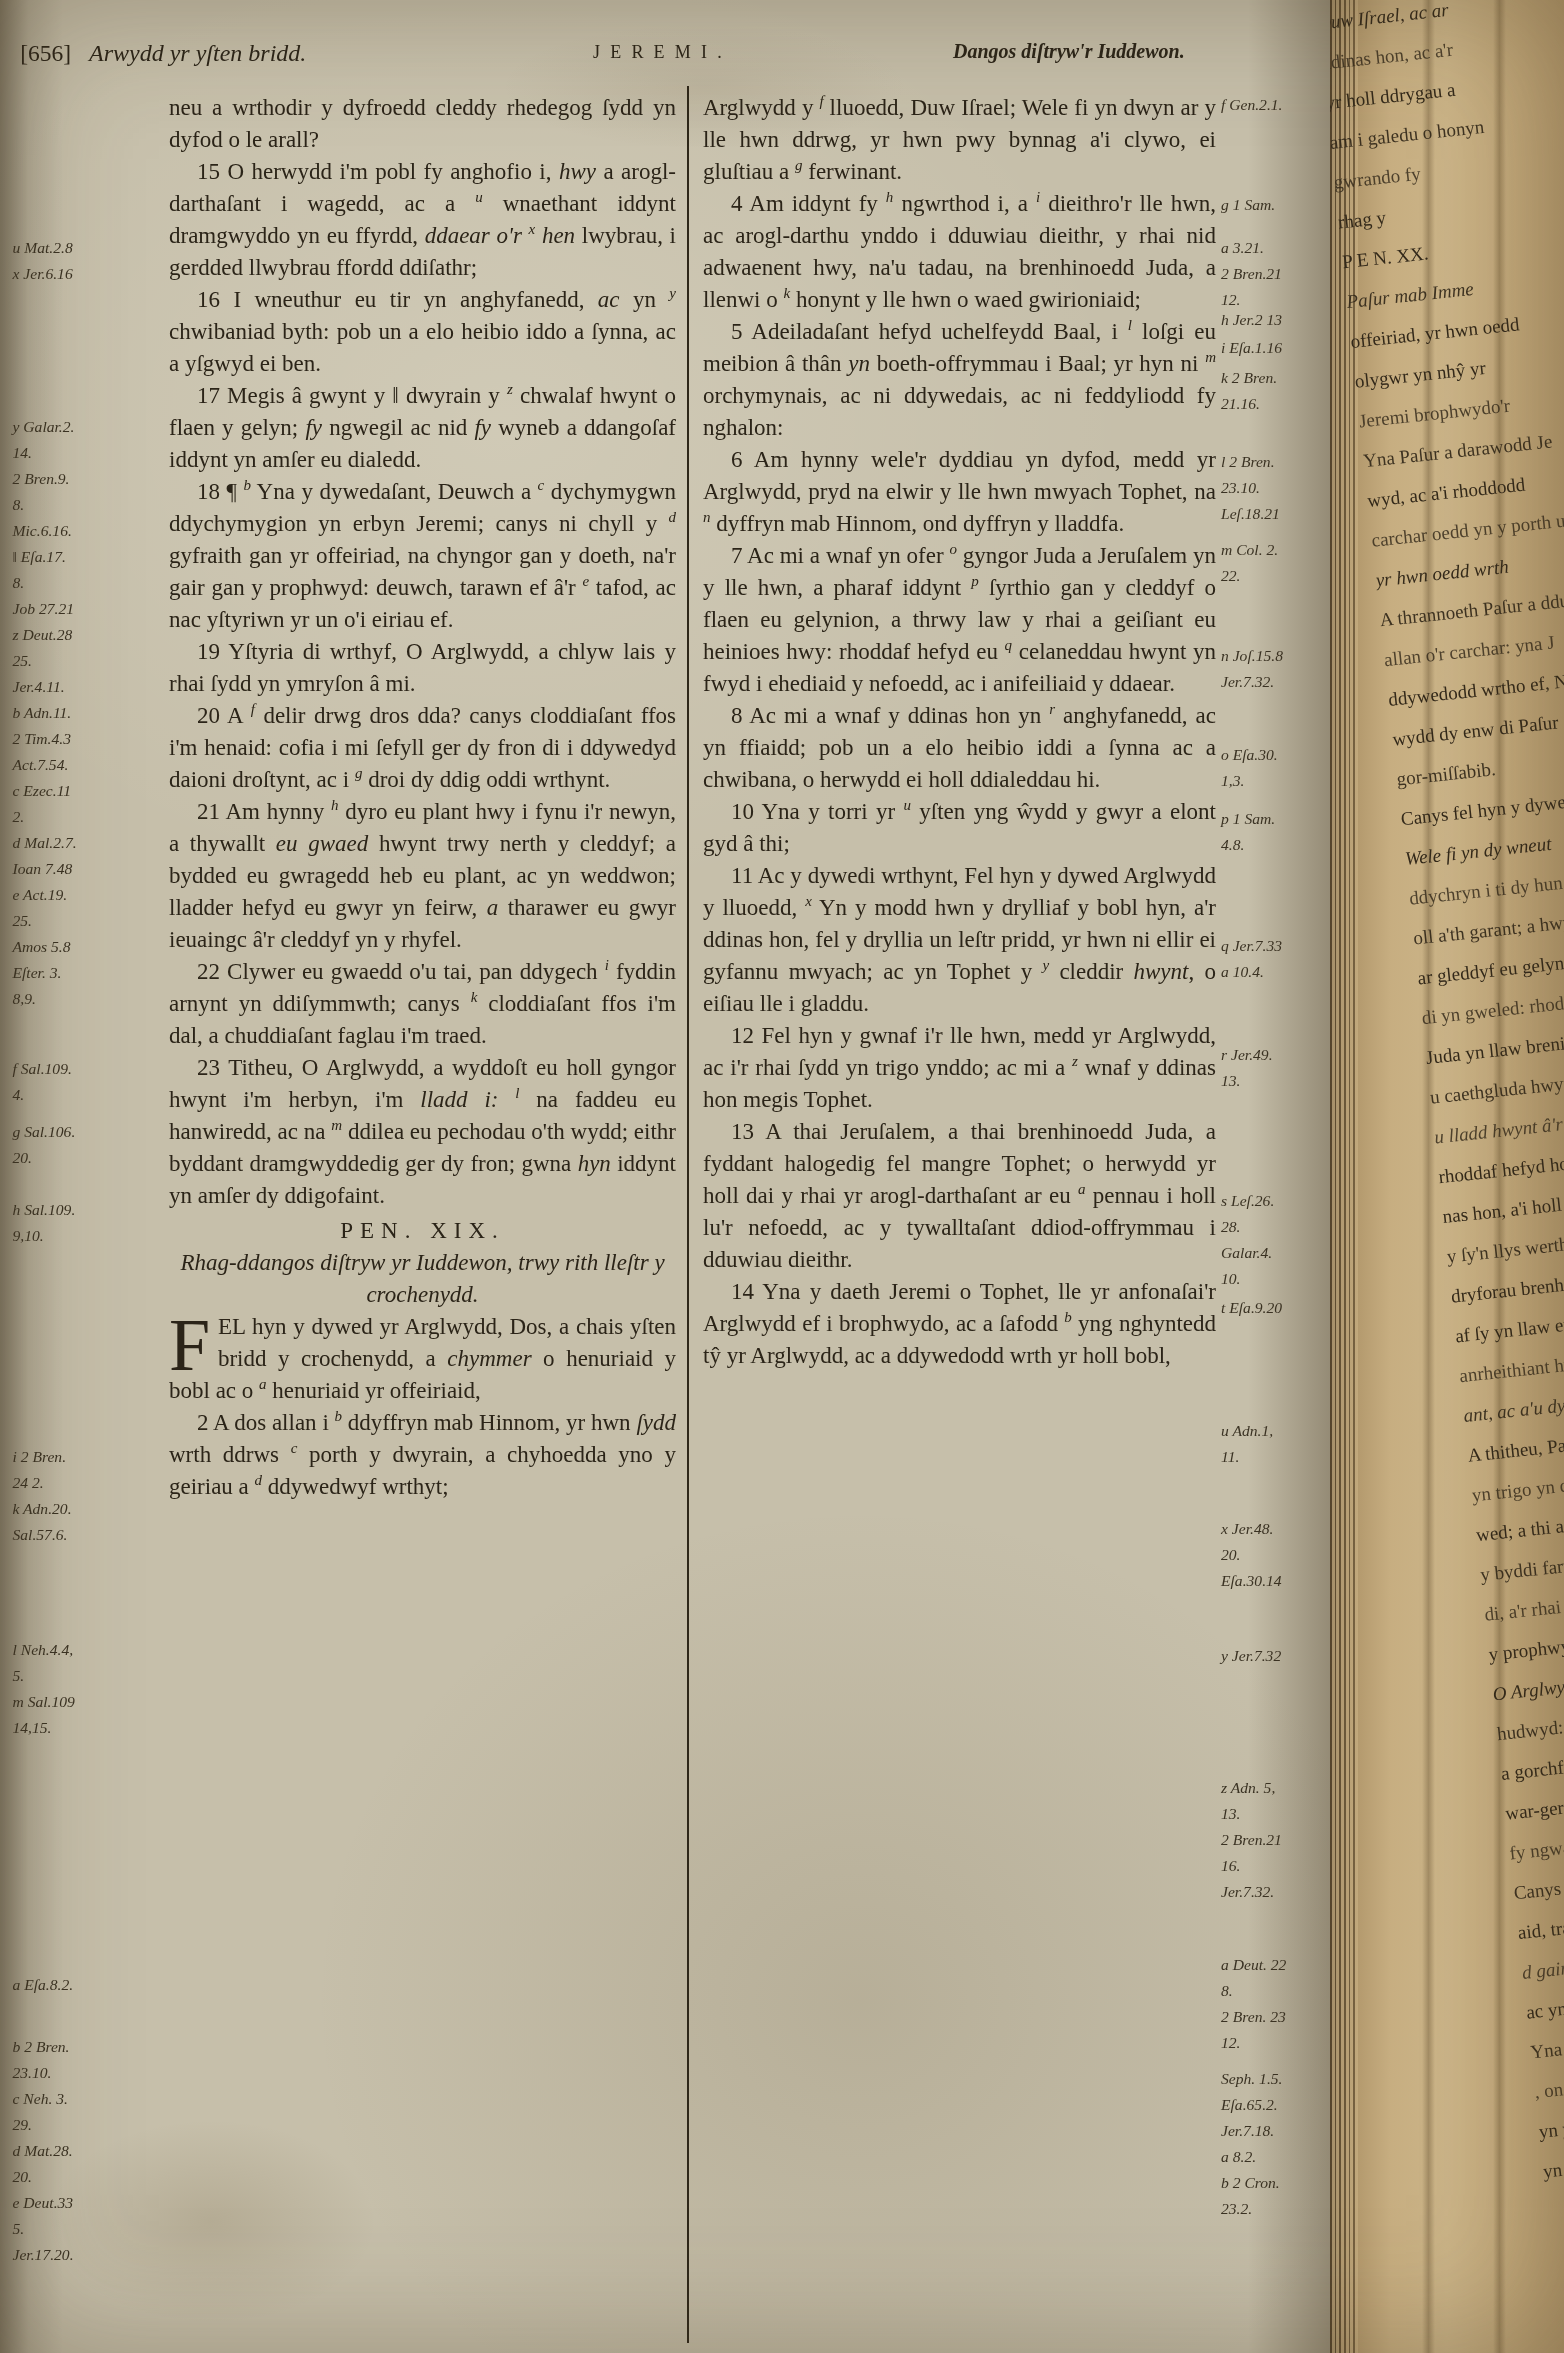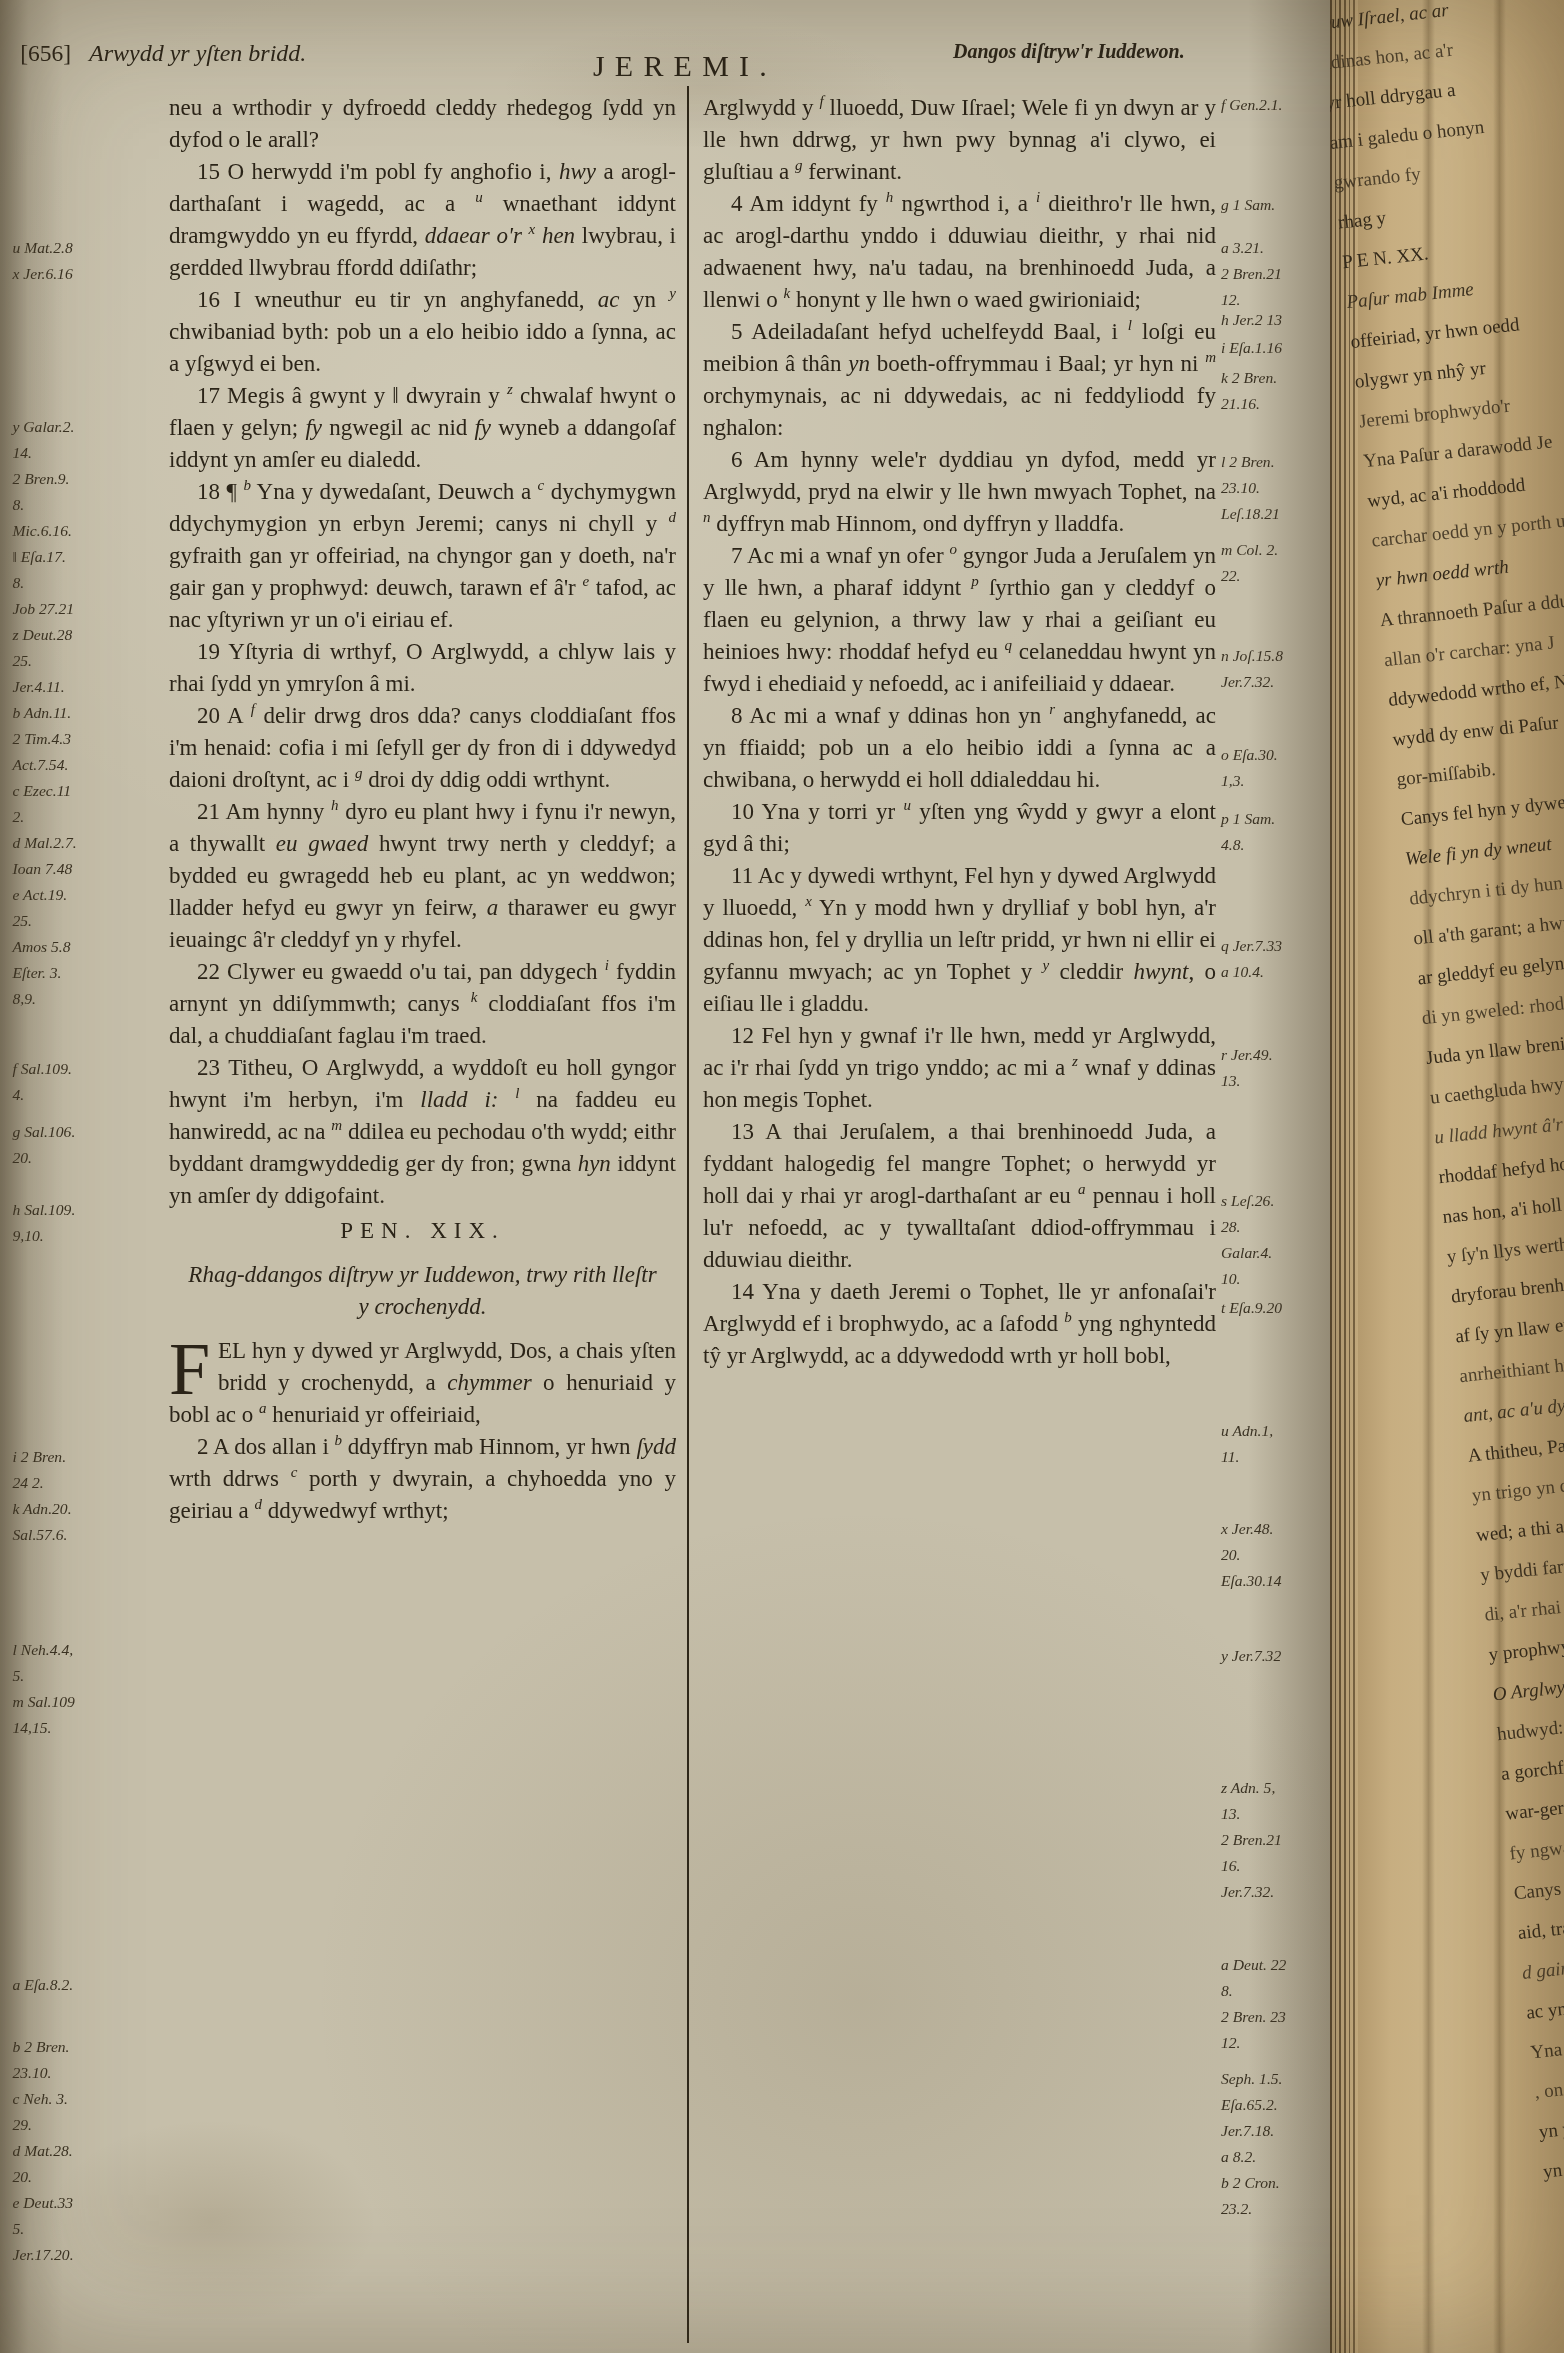--- a/index.html
+++ b/index.html
@@ -26,32 +26,32 @@
   .stain{position:absolute;pointer-events:none;border-radius:50%}
   .stain.s1{left:47px;bottom:31px;width:329px;height:203px;
     background:radial-gradient(closest-side,rgba(95,75,40,.16),transparent)}
   .stain.s2{left:501px;top:23.5px;width:407px;height:125px;
     background:radial-gradient(closest-side,rgba(95,75,40,.10),transparent)}
 
   
   .header{position:absolute;top:38px;left:0;right:235px;height:38px;font-size:25px}
   .h-num{position:absolute;left:20.3px;top:1.6px;font-size:23.5px}
   .h-left{position:absolute;left:89px;top:2.3px;font-style:italic;font-size:24px}
-  .h-center{position:absolute;left:593px;top:11px;letter-spacing:10.2px;font-size:30px}
+  .h-center{position:absolute;left:593px;top:4px;letter-spacing:10.2px;font-size:18px}
   .h-right{position:absolute;left:953px;top:2.3px;font-style:italic;font-weight:bold;font-size:20px}
 
   
   .col{position:absolute;top:92px;font-size:23px;line-height:32px;text-align:justify;
     text-justify:inter-word}
   .col-left{left:169px;width:507px}
   .col-right{left:703px;width:513px}
   .verse-p{margin:0;text-indent:28px}
   .cont{text-indent:0}
   .chapter-heading{text-indent:0;text-align:center;letter-spacing:7px;margin:3.1px 0 0}
-  .argument{text-indent:0;text-align:center;font-style:italic;margin:12px}
+  .argument{text-indent:0;text-align:center;font-style:italic;margin:0}
   sup{font-size:15px;font-style:italic;line-height:0;vertical-align:super}
   .dropcap{float:left;font-size:74px;line-height:56px;padding:6.3px 7.8px 0 0}
   .divider{position:absolute;left:687px;top:86px;width:2.3px;height:2257px;background:#2e2719}
 
   
   .margins{position:absolute;inset:0;pointer-events:none}
   .mnote{position:absolute;font-size:15.6px;line-height:26px;font-style:italic;
     color:var(--note-ink);white-space:pre-line}
   .mnote.left{left:12.5px;width:150px}
   .mnote.right{left:1221px;width:108px}

